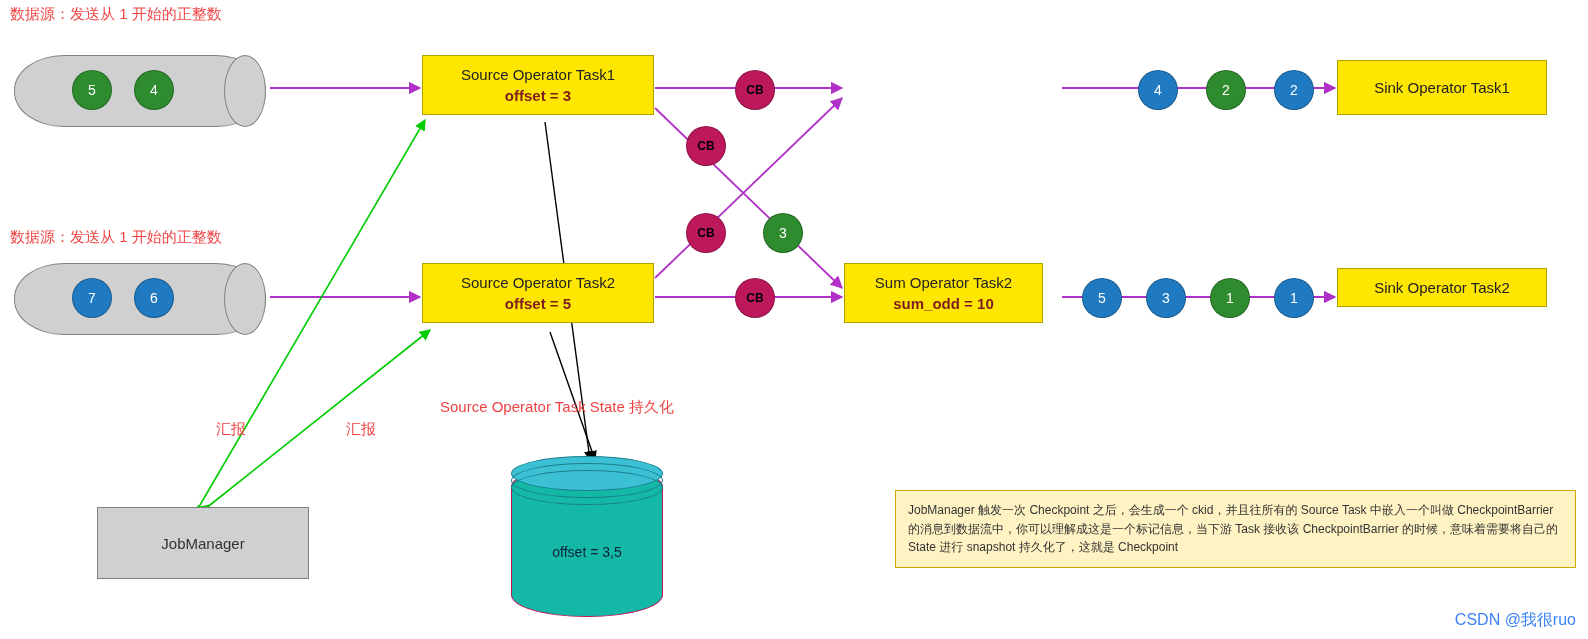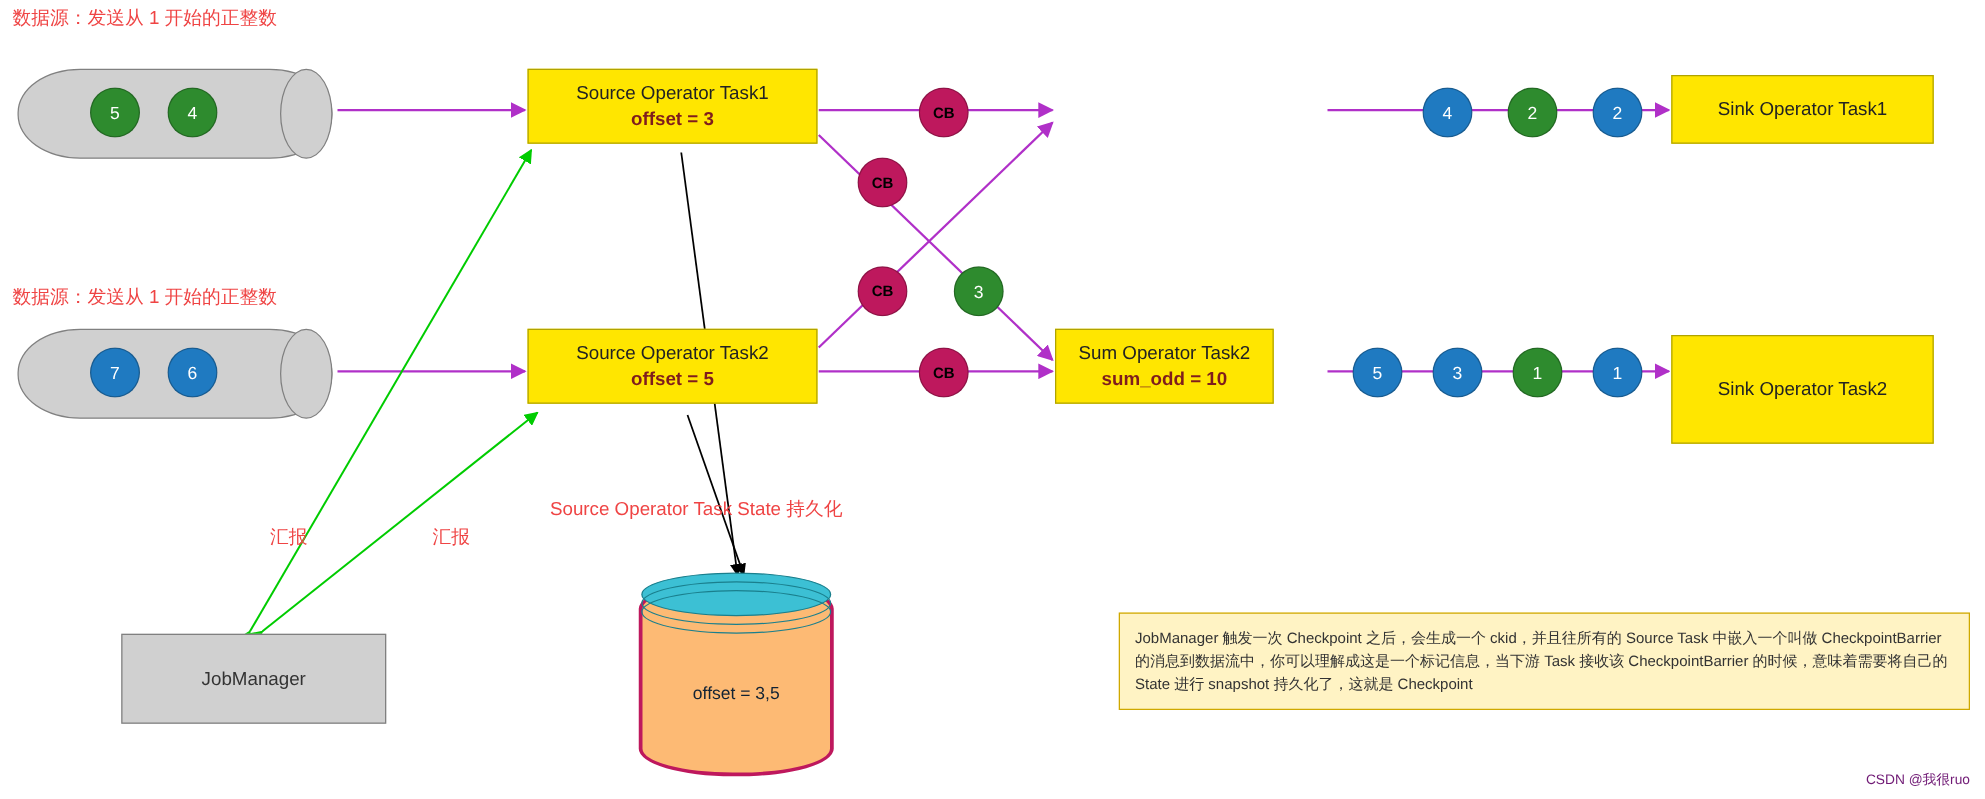--- a/index.html
+++ b/index.html
@@ -20,28 +20,28 @@
   .op .title{font-size:15px;color:#222;}
   .op .state{font-size:15px;color:#7f1d1d;font-weight:bold;margin-top:4px;}
 
   
   .jm{position:absolute;background:#d0d0d0;border:1px solid #808080;display:flex;align-items:center;justify-content:center;font-size:15px;}
 
   
   .note{position:absolute;background:#fff3c4;border:1px solid #cfa800;padding:10px 12px;font-size:12px;line-height:1.55;color:#333;}
 
   
-  .vcyl{position:absolute;width:150px;height:150px;background:#fdba74;border:3px solid #be185d;border-radius:75px/22px;}
+  .vcyl{position:absolute;width:150px;height:150px;background:#14b8a6;border:1px solid #be185d;border-radius:75px/22px;}
   .vcyl::before{content:"";position:absolute;left:-1px;top:-10px;width:150px;height:33px;border:1px solid #1a7f8d;border-radius:50%;background:#3cc0d4;}
   .vcyl .rim2{position:absolute;left:-1px;top:-3px;width:150px;height:33px;border:1px solid #1a7f8d;border-radius:50%;}
   .vcyl .rim3{position:absolute;left:-1px;top:4px;width:150px;height:33px;border:1px solid #1a7f8d;border-radius:50%;}
   .vcyl .lbl{position:absolute;width:100%;text-align:center;top:78px;font-size:14px;color:#123;}
 
   .lbl-plain{position:absolute;font-size:15px;color:#ef4444;}
-  .watermark{position:absolute;right:12px;bottom:8px;font-size:11px;color:#701a75;}
+  .watermark{position:absolute;right:12px;bottom:8px;font-size:16px;color:#3b82f6;}
 
   svg.wires{position:absolute;left:0;top:0;width:1588px;height:639px;pointer-events:none;}
 </style>
 </head>
 <body>
 
 <div class="stage">
 
   <svg class="wires">
     <defs>
@@ -100,39 +100,39 @@
     <div class="state">offset = 5</div>
   </div>
 
   <div class="tok red" style="left:735px;top:70px;">CB</div>
   <div class="tok red" style="left:686px;top:126px;">CB</div>
   <div class="tok red" style="left:686px;top:213px;">CB</div>
   <div class="tok green" style="left:763px;top:213px;">3</div>
   <div class="tok red" style="left:735px;top:278px;">CB</div>
 
 
-  <div class="op" style="left:844px;top:263px;width:175px;">
+  <div class="op" style="left:844px;top:263px;width:199px;">
     <div class="title">Sum Operator Task2</div>
     <div class="state">sum_odd = 10</div>
   </div>
 
   <div class="tok blue" style="left:1138px;top:70px;">4</div>
   <div class="tok green" style="left:1206px;top:70px;">2</div>
   <div class="tok blue" style="left:1274px;top:70px;">2</div>
 
   <div class="tok blue" style="left:1082px;top:278px;">5</div>
   <div class="tok blue" style="left:1146px;top:278px;">3</div>
   <div class="tok green" style="left:1210px;top:278px;">1</div>
   <div class="tok blue" style="left:1274px;top:278px;">1</div>
 
   <div class="op" style="left:1337px;top:60px;width:210px;padding:18px 10px;">
     <div class="title">Sink Operator Task1</div>
   </div>
 
-  <div class="op" style="left:1337px;top:268px;width:210px;padding:34px 10px;">
+  <div class="op" style="left:1337px;top:268px;width:210px;padding:10px 10px;">
     <div class="title">Sink Operator Task2</div>
   </div>
 
   <div class="jm" style="left:97px;top:507px;width:210px;height:70px;">
     <span>JobManager</span>
   </div>
 
   <div class="lbl-plain" style="left:216px;top:420px;">汇报</div>
   <div class="lbl-plain" style="left:346px;top:420px;">汇报</div>
 

